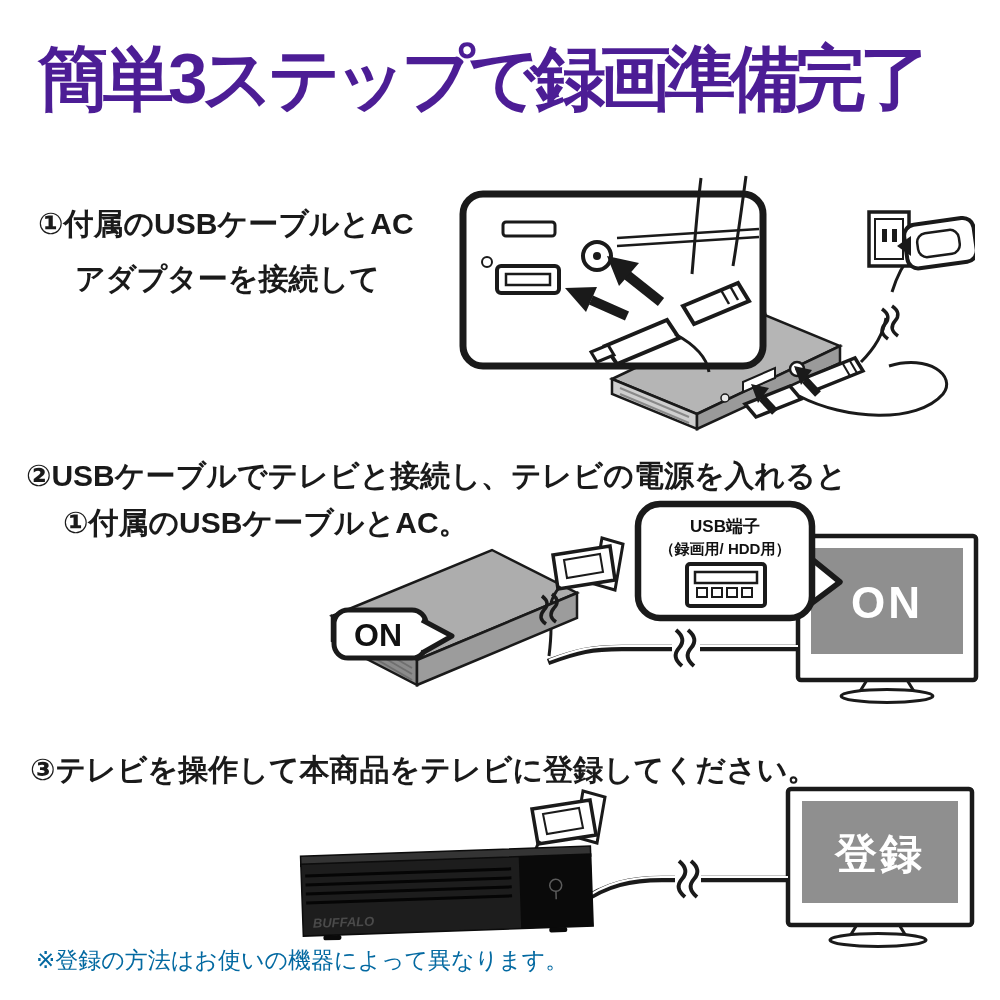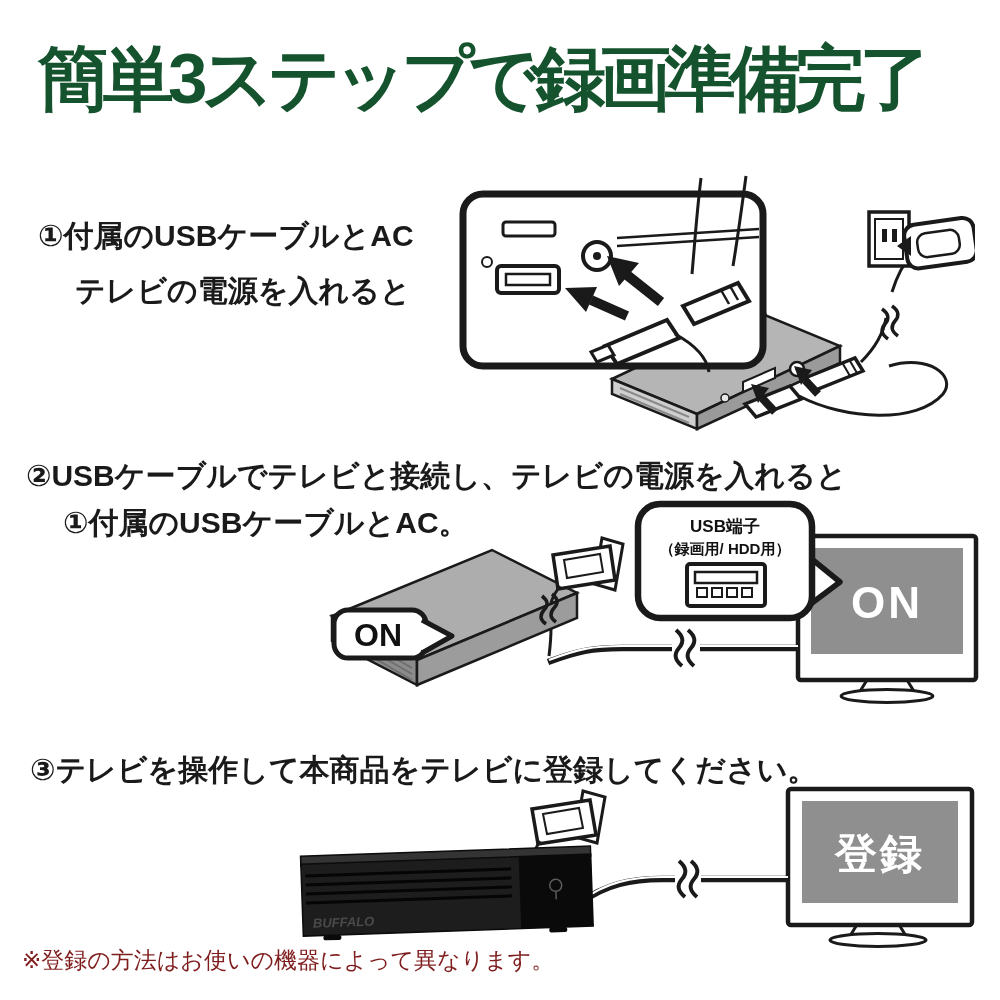--- a/index.html
+++ b/index.html
@@ -3,32 +3,32 @@
 <meta charset="utf-8">
 <style>
   html,body{margin:0;padding:0;background:#fff;}
   .page{
     position:relative;width:1000px;height:1000px;background:#ffffff;
     font-family:"Liberation Sans","DejaVu Sans",sans-serif;color:#1f1f1f;
     overflow:hidden;
   }
   .title{
     position:absolute;left:38px;top:40px;width:940px;
-    font-size:71px;font-weight:900;letter-spacing:-6px;color:#14532d;
+    font-size:71px;font-weight:900;letter-spacing:-6px;color:#4c1d95;
     white-space:nowrap;line-height:1.1;
   }
   .step-text{position:absolute;font-size:30px;font-weight:600;color:#1a1a1a;}
-  .step1-text{left:38px;top:208px;line-height:55px;}
+  .step1-text{left:38px;top:196px;line-height:55px;}
   .step2-text{left:26px;top:452px;line-height:47px;}
   .step3-text{left:30px;top:748px;line-height:44px;}
   .step-line{white-space:nowrap;}
   .step-line.indent{padding-left:37px;}
   .footer-note{
-    position:absolute;left:22px;top:945px;font-size:23px;font-weight:400;
-    color:#7f1d1d;white-space:nowrap;
+    position:absolute;left:36px;top:945px;font-size:23px;font-weight:400;
+    color:#0369a1;white-space:nowrap;
   }
   .illus{position:absolute;}
   #illus1{left:445px;top:166px;}
   #illus2{left:320px;top:498px;}
   #illus3{left:280px;top:783px;}
   svg{display:block;}
   .ln{fill:none;stroke:#1a1a1a;}
   .tv-on-text,.tv-reg-text{
     font-weight:bold;fill:#ffffff;letter-spacing:3px;
     font-family:"Liberation Sans","DejaVu Sans",sans-serif;
@@ -39,21 +39,21 @@
 </style>
 </head>
 <body>
 
 <div class="page">
 
   <div class="title">簡単3ステップで録画準備完了</div>
 
   <div class="step-text step1-text">
     <div class="step-line">①付属のUSBケーブルとAC</div>
-    <div class="step-line indent">テレビの電源を入れると</div>
+    <div class="step-line indent">アダプターを接続して</div>
   </div>
 
   <svg id="illus1" class="illus" width="530" height="266" viewBox="0 0 530 266">
 
     <polygon points="235,196 310,118 334,203" fill="#fff" stroke="#1a1a1a" stroke-width="6" stroke-linejoin="round"></polygon>
 
     <g>
       <polygon points="167,213 310,145 395,180 252,248" fill="#b5b5b5" stroke="#1a1a1a" stroke-width="2.5"></polygon>
       <polygon points="167,213 252,248 252,263 167,228" fill="#cfcfcf" stroke="#1a1a1a" stroke-width="2.5"></polygon>
       <polygon points="252,248 395,180 395,197 252,263" fill="#9a9a9a" stroke="#1a1a1a" stroke-width="2.5"></polygon>

